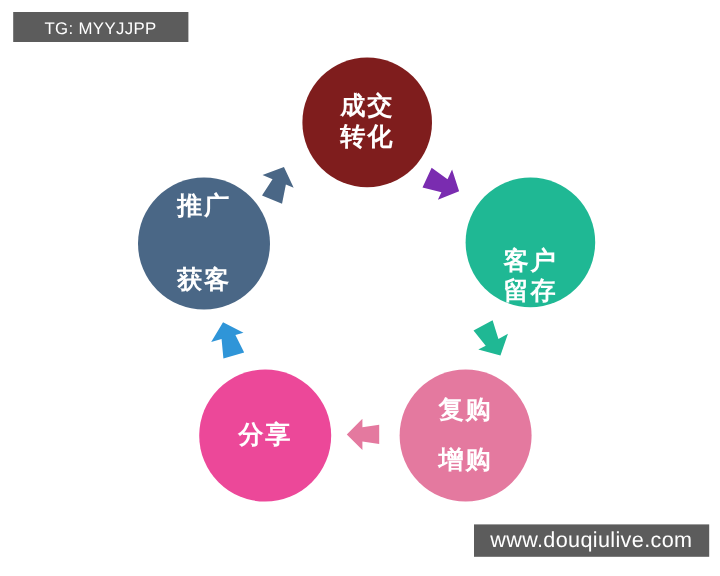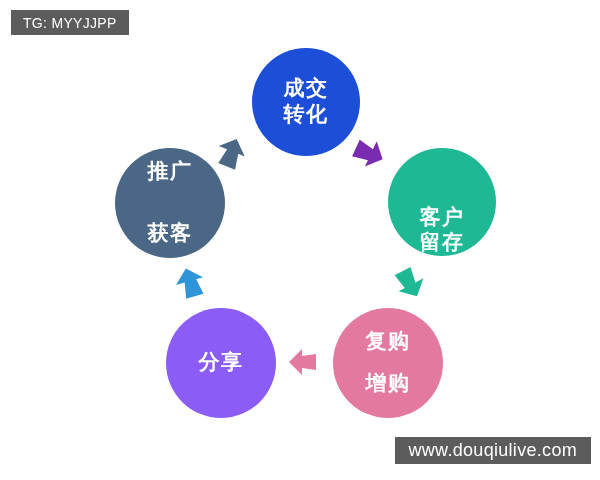--- a/index.html
+++ b/index.html
@@ -32,21 +32,21 @@
     display: flex;
     align-items: center;
     justify-content: center;
     white-space: nowrap;
     font-family: "Liberation Sans", sans-serif;
   }
   #tag-badge {
     left: 11px;
     top: 10px;
     height: 25px;
-    padding: 0 12px;
+    padding: 0 26px;
   }
   #site-badge {
     right: 9px;
     bottom: 16px;
     height: 27px;
     padding: 0 14px;
     font-size: 18px;
   }
 
   
@@ -128,36 +128,36 @@
         <path d="M17 2 L31 15 L24 15 L27 31 L9 31 L12 15 L3 15 Z" fill="#1fb894"></path>
       </svg>
     </div>
 
     <div class="arrow" id="arrow-repur-to-share">
       <svg viewBox="0 0 34 34">
         <path d="M17 3 L30 16 L23 16 L25 30 L9 30 L11 16 L4 16 Z" fill="#e4799f"></path>
       </svg>
     </div>
 
-    <div class="node" id="node-conversion" style="background:#1d4ed8">
+    <div class="node" id="node-conversion" style="background:#7f1d1d">
       <div class="node-label">成交</div>
       <div class="node-label">转化</div>
     </div>
 
     <div class="node" id="node-retention" style="background:#1fb894">
       <div class="node-label">客户</div>
       <div class="node-label">留存</div>
     </div>
 
     <div class="node" id="node-repurchase" style="background:#e4799f">
       <div class="node-label">复购</div>
       <div class="node-label">增购</div>
     </div>
 
-    <div class="node" id="node-sharing" style="background:#8b5cf6">
+    <div class="node" id="node-sharing" style="background:#ec4899">
       <div class="node-label">分享</div>
     </div>
 
     <div class="node" id="node-acquisition" style="background:#4a6786">
       <div class="node-label">推广</div>
       <div class="node-label">获客</div>
     </div>
 
   </div>
 

